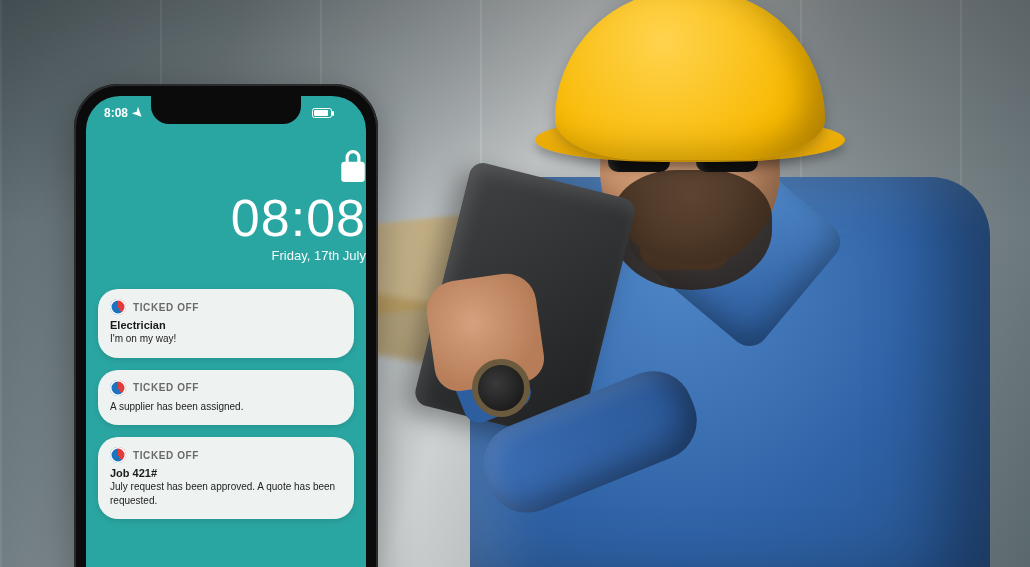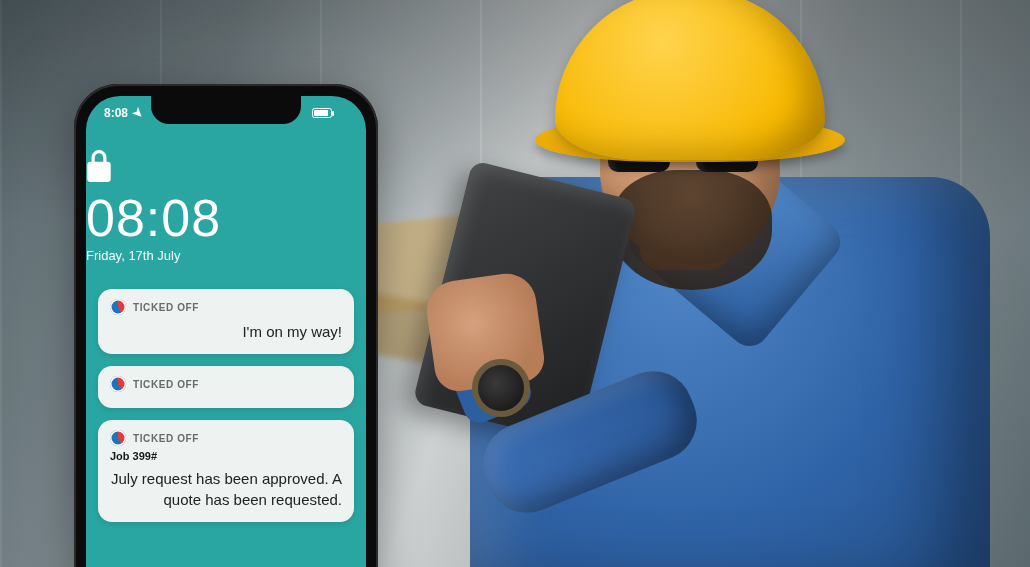--- a/index.html
+++ b/index.html
@@ -151,41 +151,41 @@
   .status-left { display:flex; align-items:center; gap:5px; }
   .status-right { display:flex; align-items:center; gap:21px; }
   .sig-bars { display:flex; align-items:flex-end; gap:1.5px; height:10px; }
   .sig-bars span { width:2.5px; background:#fff; border-radius:1px; }
   .sig-bars span:nth-child(1){height:3px} .sig-bars span:nth-child(2){height:5px}
   .sig-bars span:nth-child(3){height:7px} .sig-bars span:nth-child(4){height:9px}
   .battery { width:20px; height:10px; border:1.2px solid #fff; border-radius:2.5px; position:relative; }
   .battery::after { content:""; position:absolute; right:-3px; top:2px; width:2px; height:5px; background:#fff; border-radius:1px; }
   .battery i { position:absolute; left:1px; top:1px; bottom:1px; width:75%; background:#fff; border-radius:1px; }
 
-  .lock-area { text-align:left; color:#fff; padding-top:54px; }
+  .lock-area { text-align:right; color:#fff; padding-top:54px; }
   .lock-icon svg { width:26px; height:32px; }
   .clock { font-size:52px; font-weight:300; letter-spacing:1px; margin-top:6px; line-height:1; }
   .date { font-size:13px; font-weight:300; margin-top:4px; opacity:0.95; }
 
   .notif-list { margin-top:26px; padding: 0 12px; display:flex; flex-direction:column; gap:12px; }
   .notif {
-    background:#eef3f2; border-radius:14px; padding:10px 12px 12px;
+    background:#eef3f2; border-radius:20px; padding:10px 12px 12px;
     box-shadow: 0 2px 6px rgba(0,0,0,0.12);
   }
   .notif-head { display:flex; align-items:center; gap:7px; margin-bottom:4px; }
   .app-icon {
     width:16px; height:16px; border-radius:50%;
     background: conic-gradient(#e23b3b 0 150deg, #1e73be 150deg 360deg);
     box-shadow: inset 0 0 0 1.5px #fff;
     position:relative;
   }
   .app-icon::after{content:"";position:absolute;left:4px;top:4px;width:8px;height:8px;border-radius:50%;background:#fff;opacity:.0}
   .app-name { font-size:10px; letter-spacing:0.6px; color:#6a6a6a; font-weight:700; }
   .notif-title { font-size:11px; font-weight:800; color:#1a1a1a; }
-  .notif-body { font-size:15px; color:#222; line-height:1.35; margin-top:7px;text-align:right; }
+  .notif-body { font-size:10px; color:#222; line-height:1.35; margin-top:1px; }
 
   .location-arrow { transform: rotate(45deg); display:inline-block; }
 </style>
 </head>
 <body>
 
 <div class="stage">
   <div class="bg-glass"></div>
   <div class="bg-arm"></div>
   <div class="bg-arm2"></div>
@@ -242,34 +242,36 @@
         <div class="clock">08:08</div>
         <div class="date">Friday, 17th July</div>
       </div>
 
       <div class="notif-list">
         <div class="notif">
           <div class="notif-head">
             <span class="app-icon"></span>
             <span class="app-name">TICKED OFF</span>
           </div>
+          <div class="notif-title">Electrician</div>
           <div class="notif-body">I'm on my way!</div>
         </div>
 
         <div class="notif">
           <div class="notif-head">
             <span class="app-icon"></span>
             <span class="app-name">TICKED OFF</span>
           </div>
+          <div class="notif-body">A supplier has been assigned.</div>
         </div>
 
         <div class="notif">
           <div class="notif-head">
             <span class="app-icon"></span>
             <span class="app-name">TICKED OFF</span>
           </div>
-          <div class="notif-title">Job 399#</div>
+          <div class="notif-title">Job 421#</div>
           <div class="notif-body">July request has been approved. A quote has been requested.</div>
         </div>
       </div>
     </div>
   </div>
 </div>
 
 </body></html>

